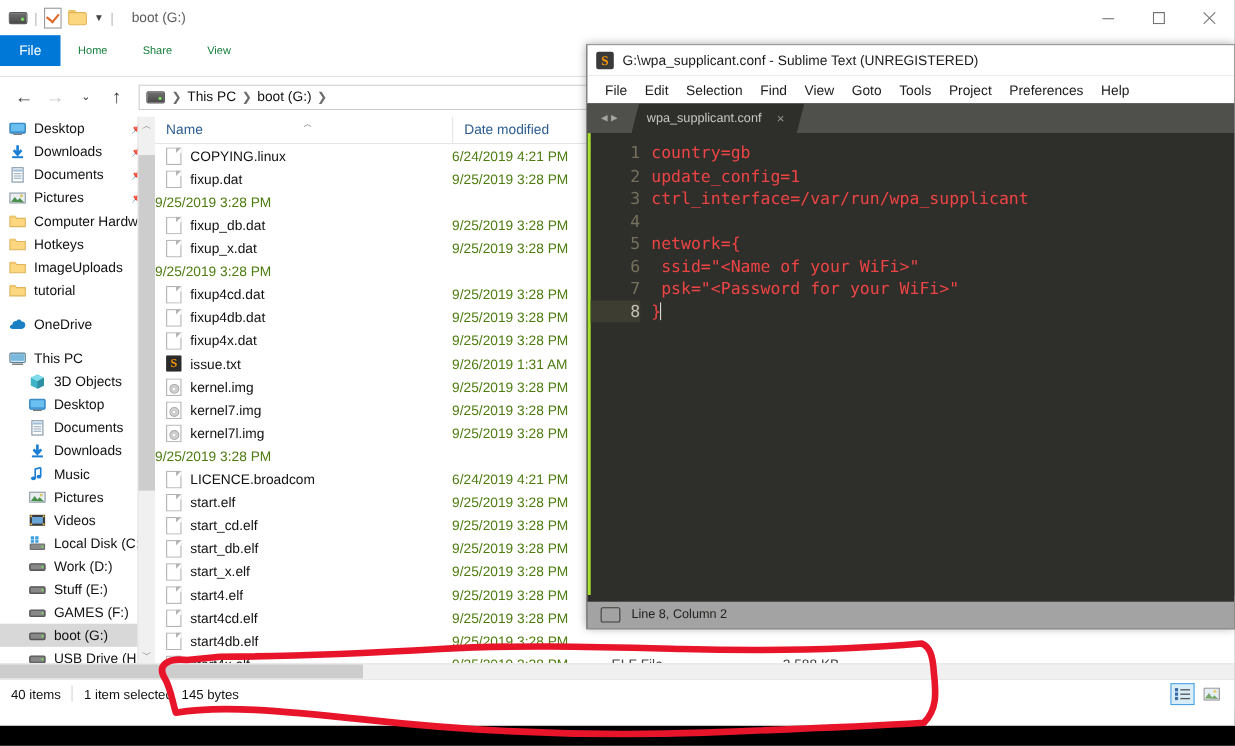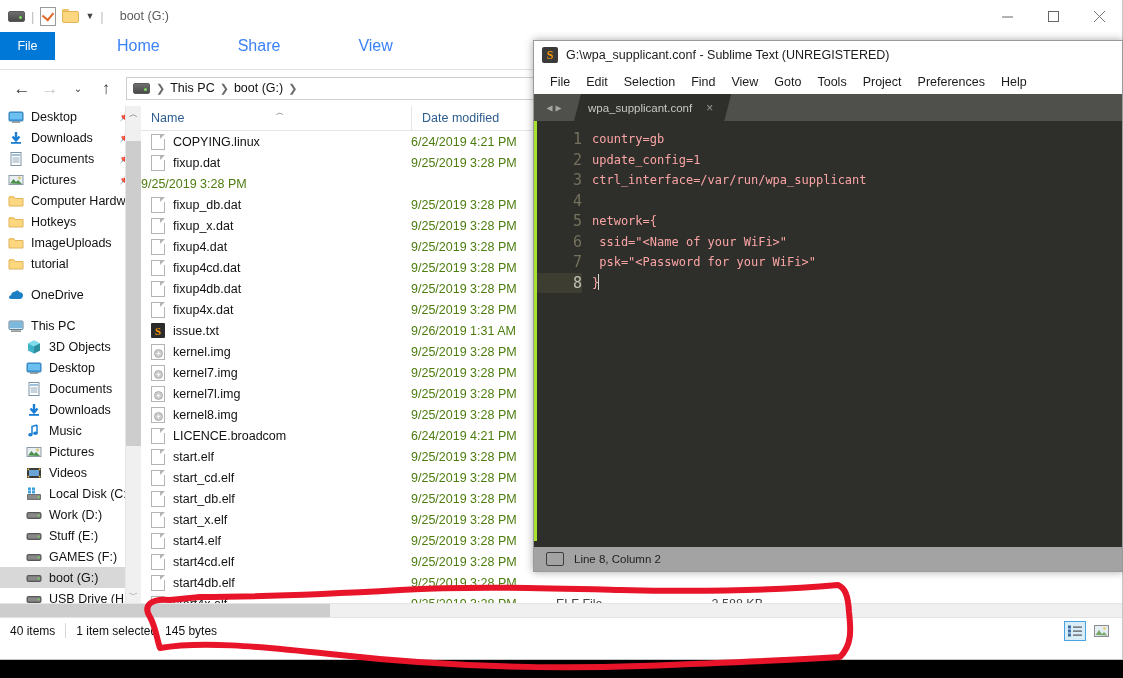--- a/index.html
+++ b/index.html
@@ -48,21 +48,21 @@
   .win-ctrls{position:absolute;right:0;top:0;display:flex;height:32px;}
   .win-btn{width:46px;height:32px;display:flex;align-items:center;justify-content:center;}
   .win-btn svg{display:block;}
   
   .ribbon-tabs{height:28px;background:#fff;display:flex;align-items:stretch;position:relative;}
   .rib-file{
     width:55px;background:#0078d7;color:#fff;font-size:12.5px;
     display:flex;align-items:center;justify-content:center;
   }
   .rib-tab{
-    padding:0 16px;font-size:16px;color:#3b82f6;display:flex;align-items:center;margin-left:46px;
+    padding:0 16px;font-size:10px;color:#15803d;display:flex;align-items:center;
   }
   .ribbon-fill{height:9px;background:#fff;border-bottom:1px solid #e2e2e2;}
   
   .addr-row{height:36px;display:flex;align-items:center;background:#fff;padding-left:8px;}
   .nav-btn{width:28px;height:28px;display:flex;align-items:center;justify-content:center;}
   .nav-arrow{font-size:17px;color:#3b3b3b;line-height:1;}
   .nav-arrow.dim{color:#c9c9c9;}
   .nav-caret{font-size:10px;color:#3b3b3b;}
   .addr-box{
     margin-left:6px;height:23px;flex:1;border:1px solid #cfcfcf;background:#fff;
@@ -180,21 +180,21 @@
     height:420px;background:#2e2e2b;position:relative;overflow:hidden;display:flex;
   }
   .edge-accent{width:3px;background:#a6e22e;height:100%;}
   .gutter{
     width:55px;text-align:right;padding-right:10px;box-sizing:border-box;
     color:#75715e;font-size:15px;line-height:20.5px;padding-top:8px;
   }
   .gutter div{height:20.5px;}
   .gutter div.cur{background:#3e3d32;color:#c2c0b2;}
   .code{
-    flex:1;padding-top:8px;font-size:12px;line-height:20.5px;color:#fca5a5;
+    flex:1;padding-top:8px;font-size:15px;line-height:20.5px;color:#ef4444;
     white-space:pre;position:relative;
   }
   .code div{height:20.5px;}
   .caret{
     display:inline-block;width:1px;height:16px;background:#d8d8d2;vertical-align:-3px;
     margin-left:-1px;
   }
   .sb-status{
     position:absolute;left:0;bottom:0;width:100%;height:24px;background:#a3a3a3;
     display:flex;align-items:center;font-family:Liberation Sans, sans-serif;
@@ -532,24 +532,20 @@
           <div class="row">
             <div class="cell-name">
               <span class="fico generic"></span>
               <span>fixup_x.dat</span>
             </div>
             <div class="cell-date">9/25/2019 3:28 PM</div>
             <div class="cell-type"></div>
             <div class="cell-size"></div>
           </div>
           <div class="row">
-            <div class="cell-name">
-              <span class="fico generic"></span>
-              <span>fixup4.dat</span>
-            </div>
             <div class="cell-date">9/25/2019 3:28 PM</div>
             <div class="cell-type"></div>
             <div class="cell-size"></div>
           </div>
           <div class="row">
             <div class="cell-name">
               <span class="fico generic"></span>
               <span>fixup4cd.dat</span>
             </div>
             <div class="cell-date">9/25/2019 3:28 PM</div>
@@ -604,24 +600,20 @@
           <div class="row">
             <div class="cell-name">
               <span class="fico disc"></span>
               <span>kernel7l.img</span>
             </div>
             <div class="cell-date">9/25/2019 3:28 PM</div>
             <div class="cell-type"></div>
             <div class="cell-size"></div>
           </div>
           <div class="row">
-            <div class="cell-name">
-              <span class="fico disc"></span>
-              <span>kernel8.img</span>
-            </div>
             <div class="cell-date">9/25/2019 3:28 PM</div>
             <div class="cell-type"></div>
             <div class="cell-size"></div>
           </div>
           <div class="row">
             <div class="cell-name">
               <span class="fico generic"></span>
               <span>LICENCE.broadcom</span>
             </div>
             <div class="cell-date">6/24/2019 4:21 PM</div>

